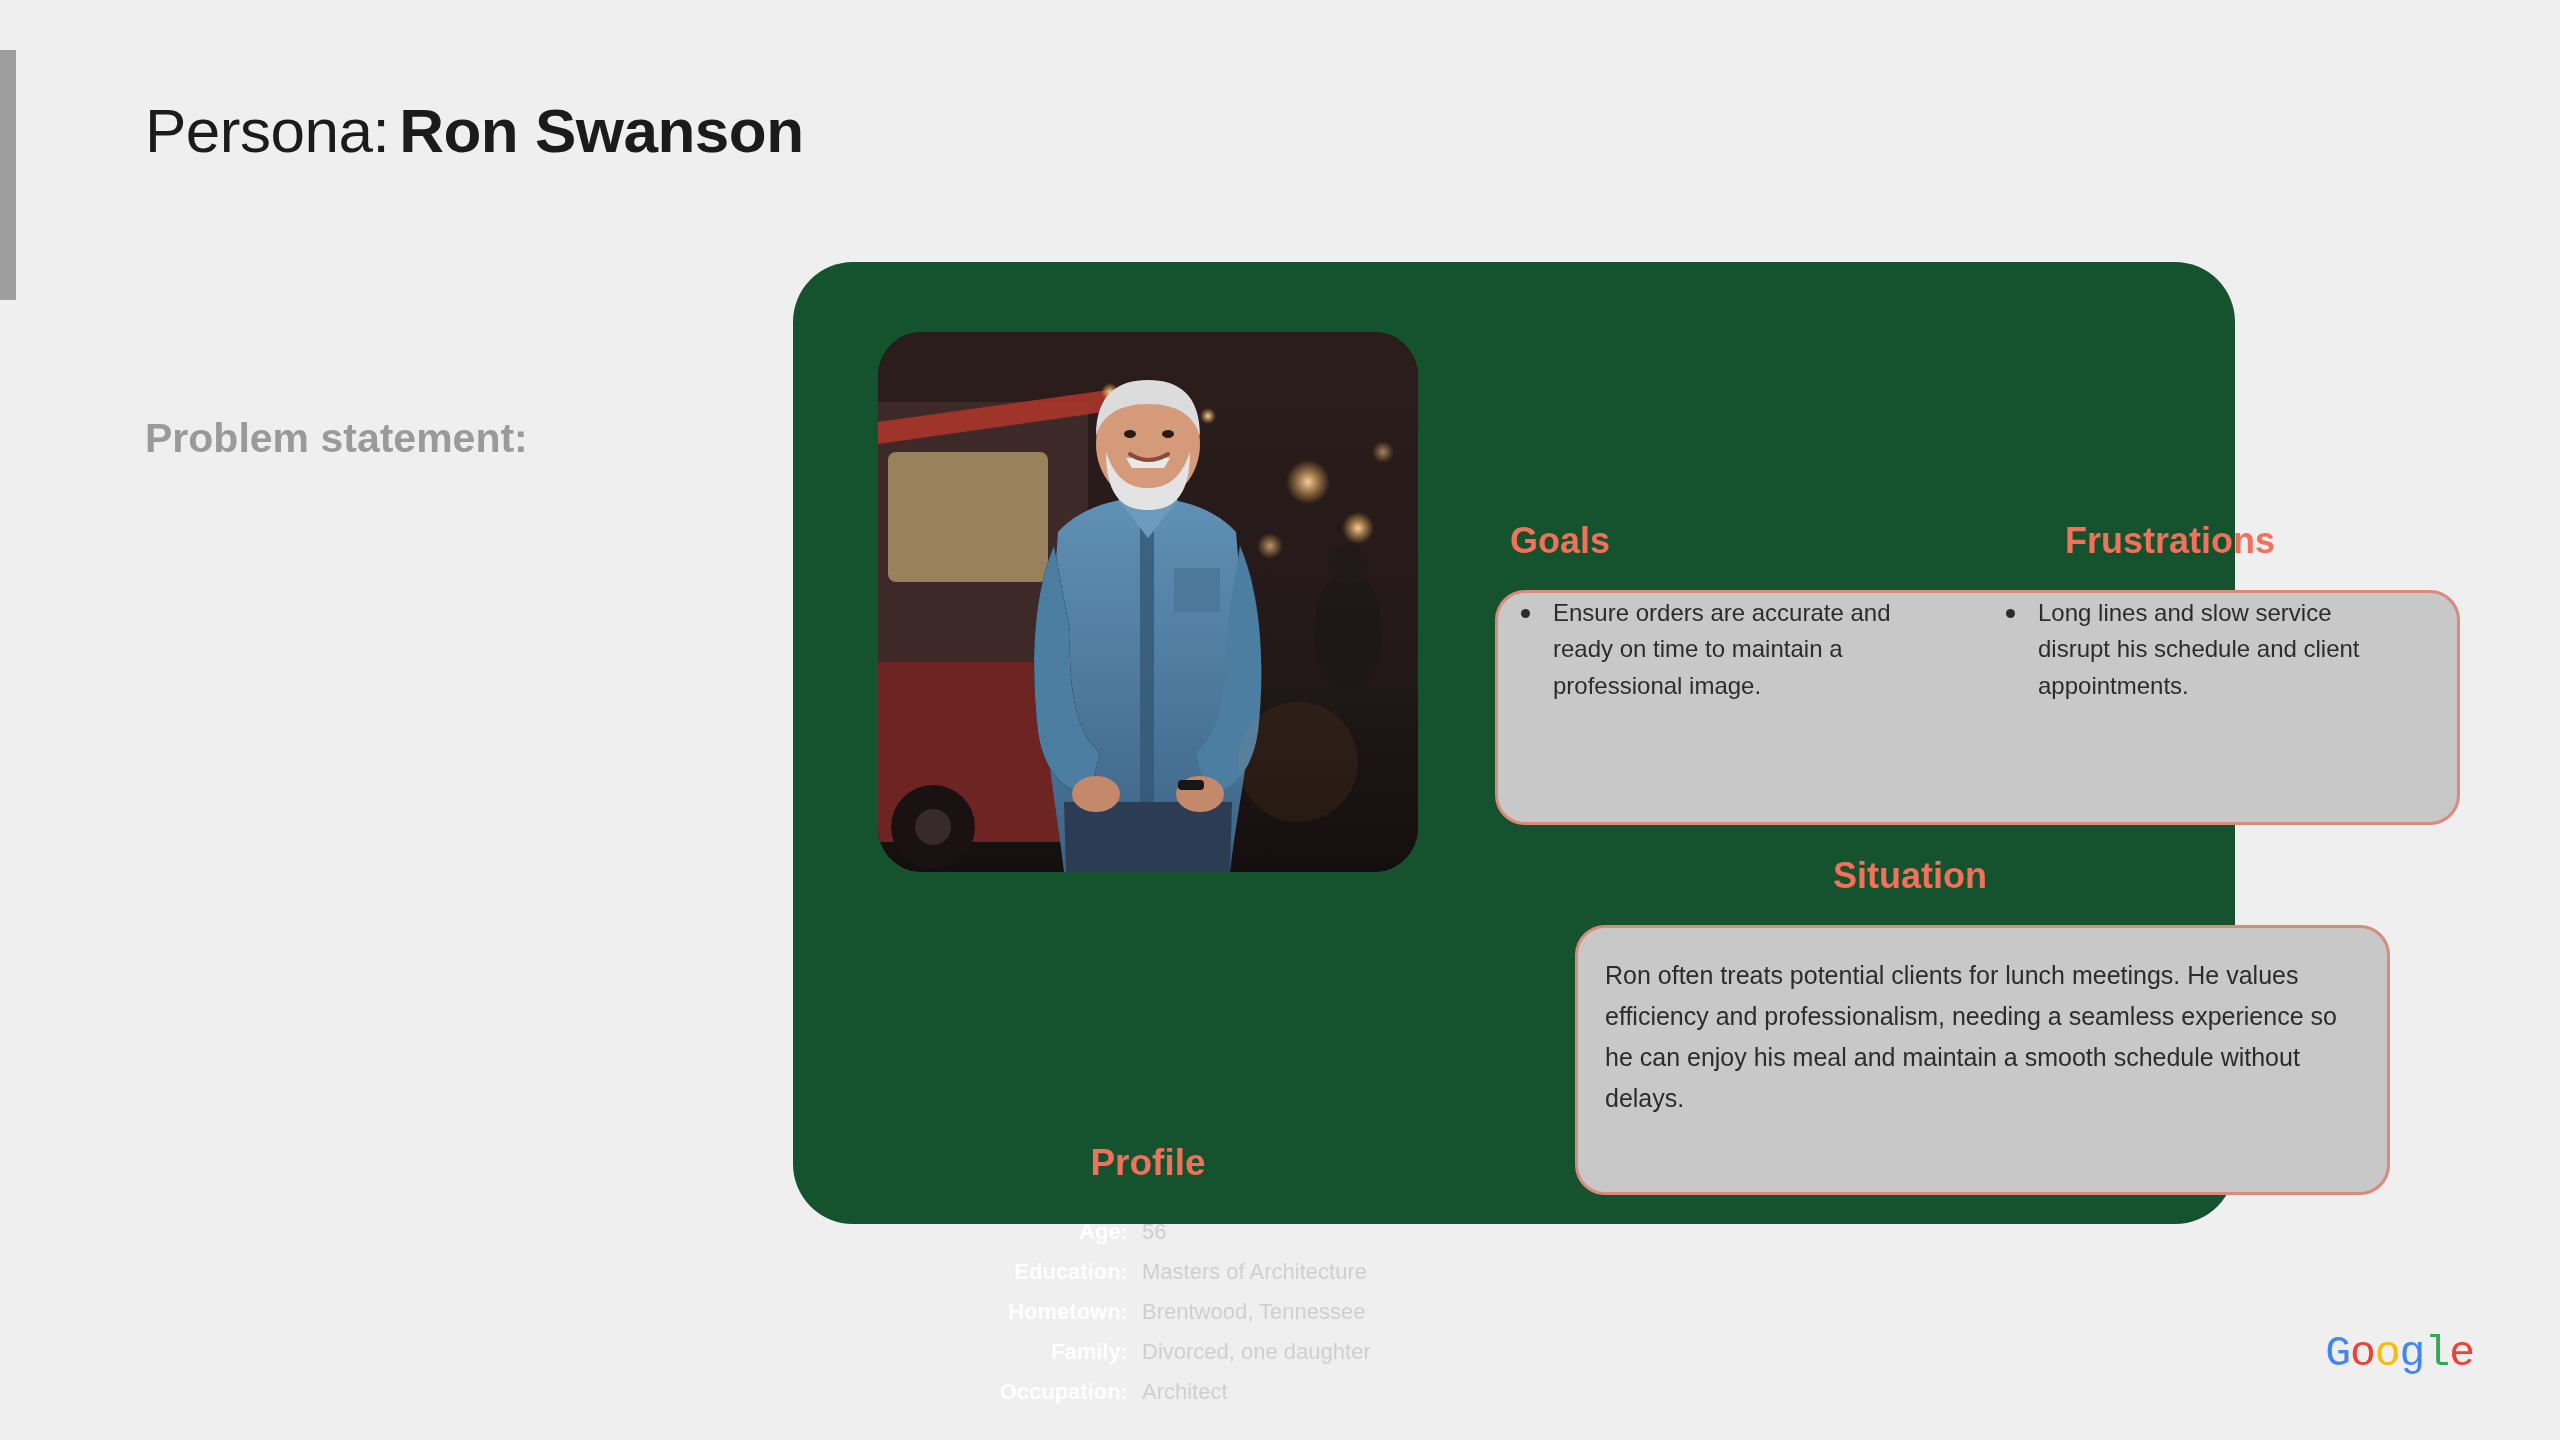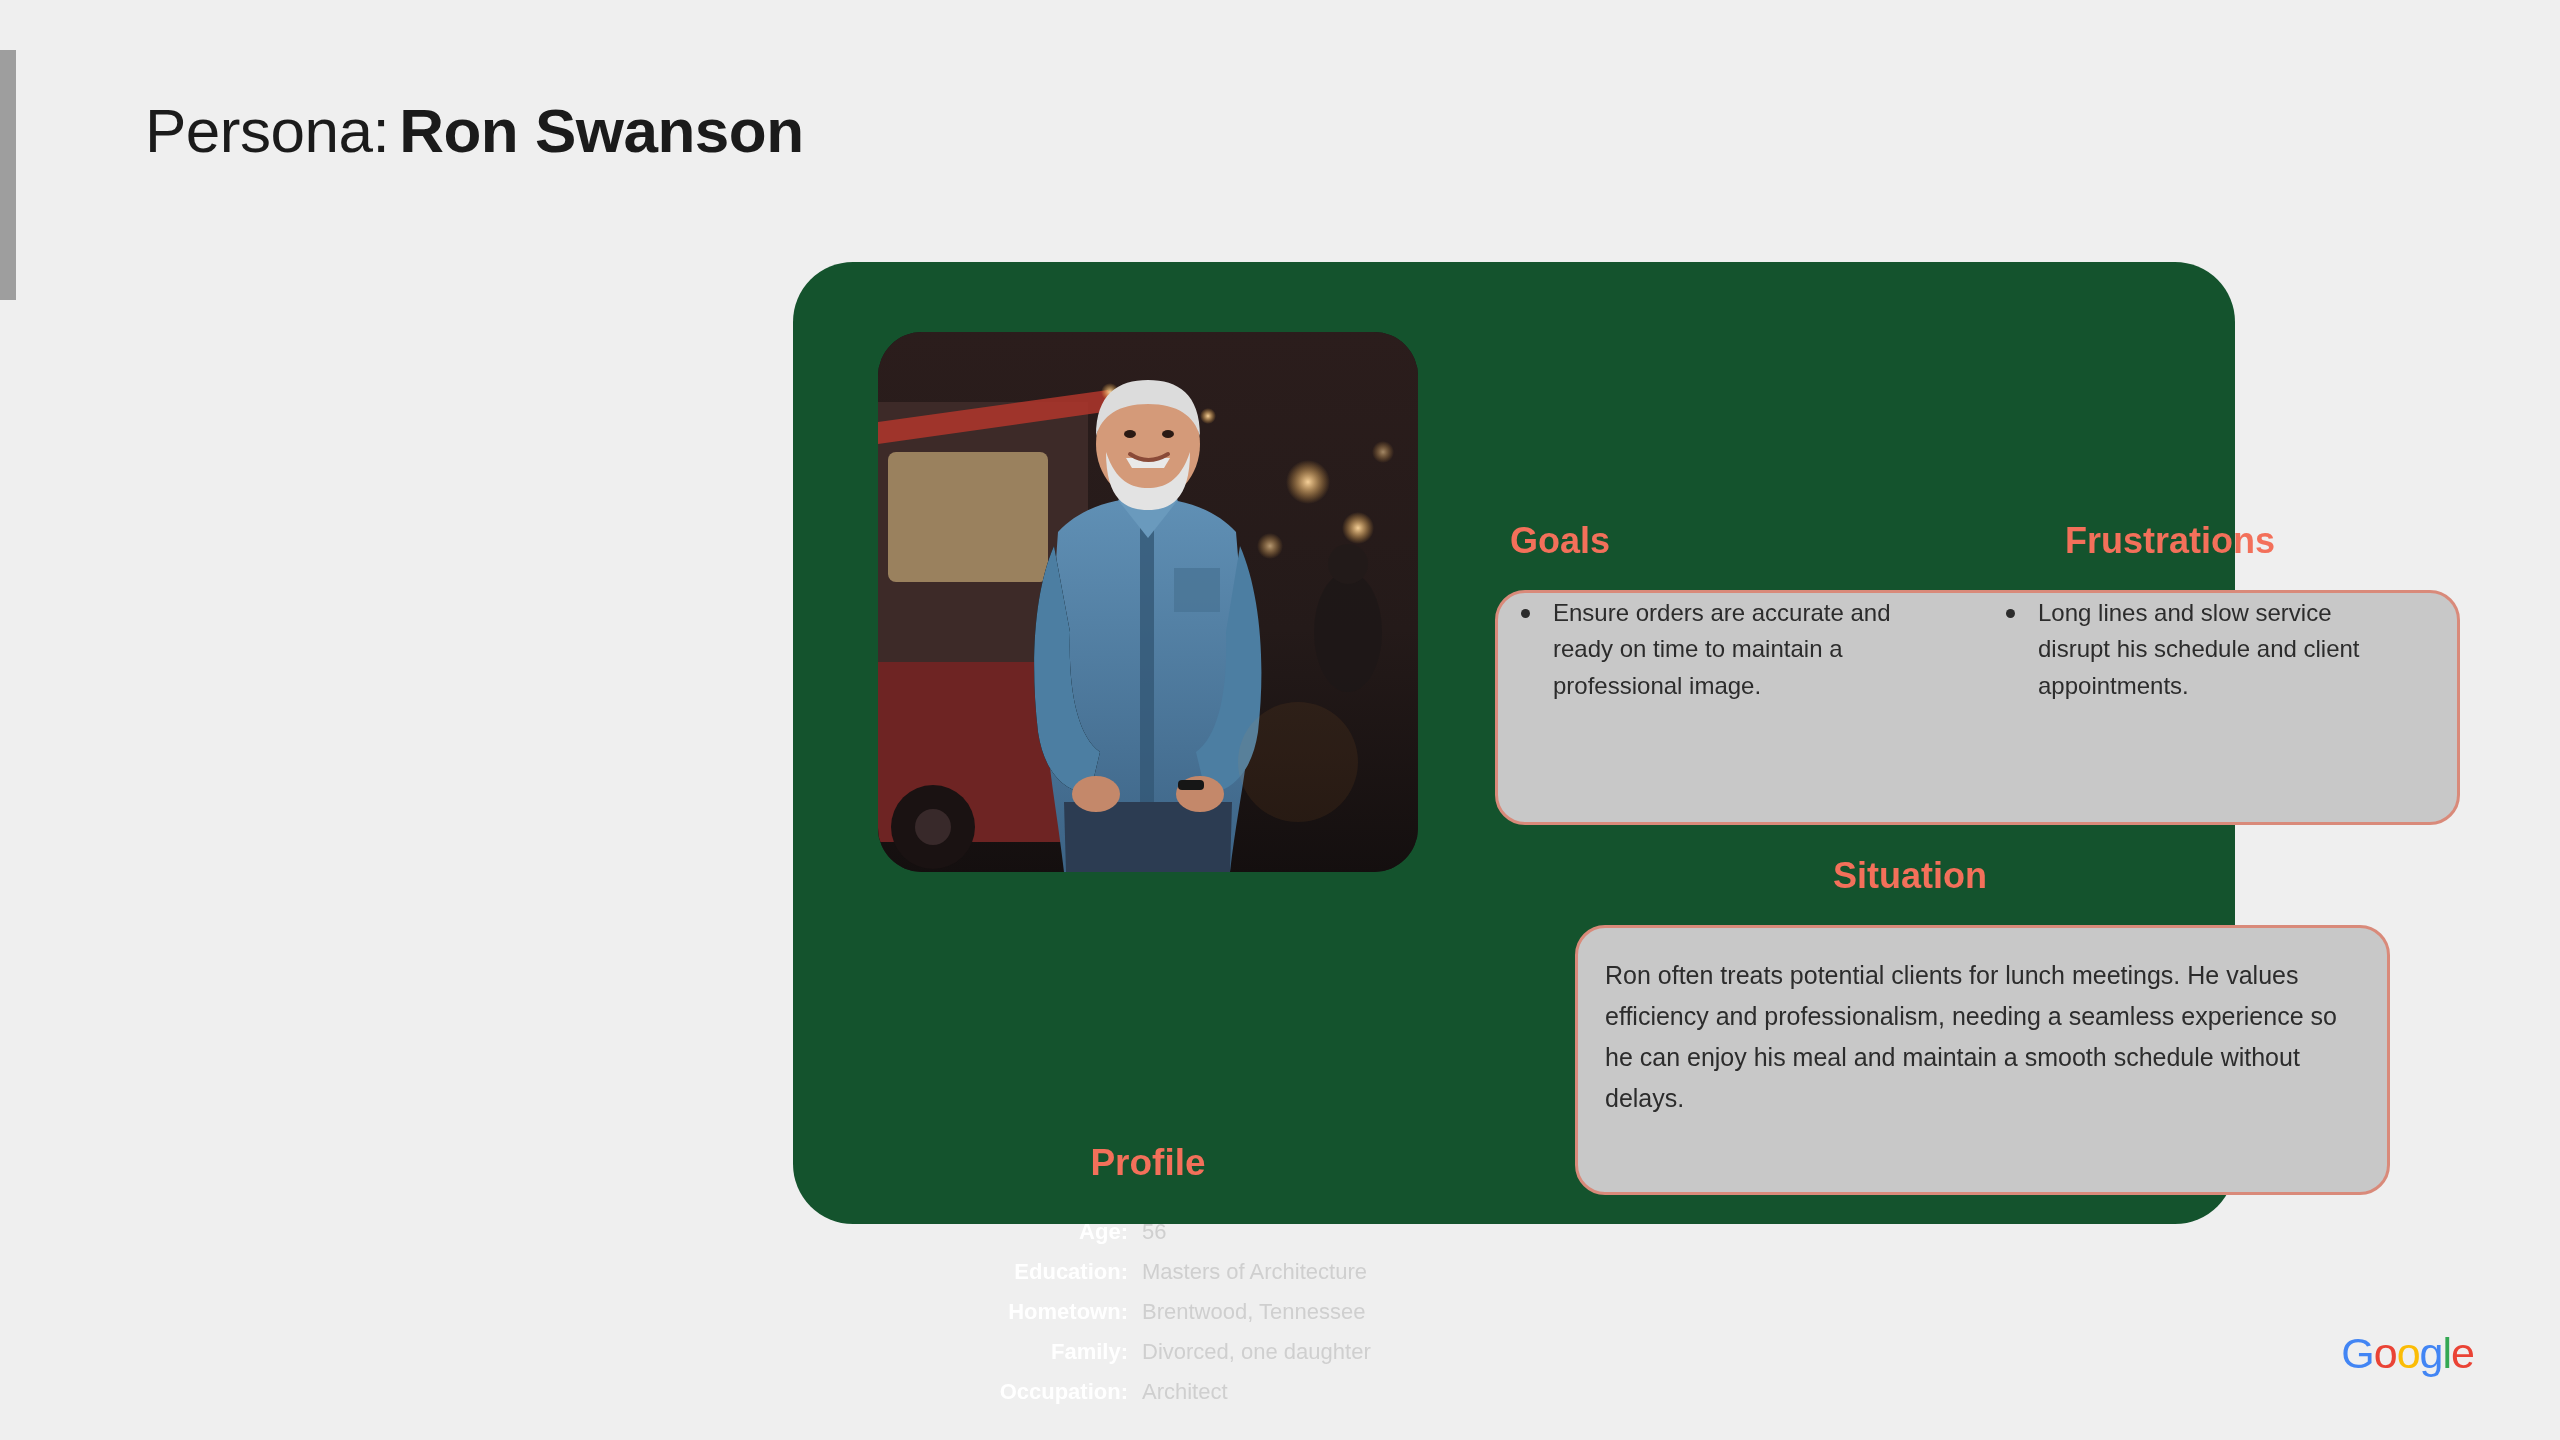--- a/index.html
+++ b/index.html
@@ -205,39 +205,40 @@
     color: #2c2c2c;
   }
 
   
   .google-logo {
     position: absolute;
     right: 86px;
     bottom: 62px;
     font-size: 43px;
     letter-spacing: -1px;
-    font-family: Liberation Sans, sans-serif;
+    font-family: Liberation Mono, monospace;
   }
   .g1 { color: #4285F4; }
   .g2 { color: #EA4335; }
   .g3 { color: #FBBC05; }
   .g4 { color: #4285F4; }
   .g5 { color: #34A853; }
   .g6 { color: #EA4335; }
 </style>
 </head>
 <body>
 
 <div class="edge-accent"></div>
 
 <div class="slide-title">
   <span class="title-label">Persona:</span><span class="title-name">Ron Swanson</span>
 </div>
 
 <div class="problem-wrap">
+  <div class="problem-heading">Problem statement:</div>
 </div>
 
 <div class="persona-card">
 
   <div class="persona-photo">
     <svg class="photo-svg" viewBox="0 0 540 540" preserveAspectRatio="xMidYMid slice">
       <defs>
         <linearGradient id="nightBg" x1="0" y1="0" x2="0" y2="1">
           <stop offset="0%" stop-color="#2b1d1c"></stop>
           <stop offset="55%" stop-color="#241a19"></stop>

